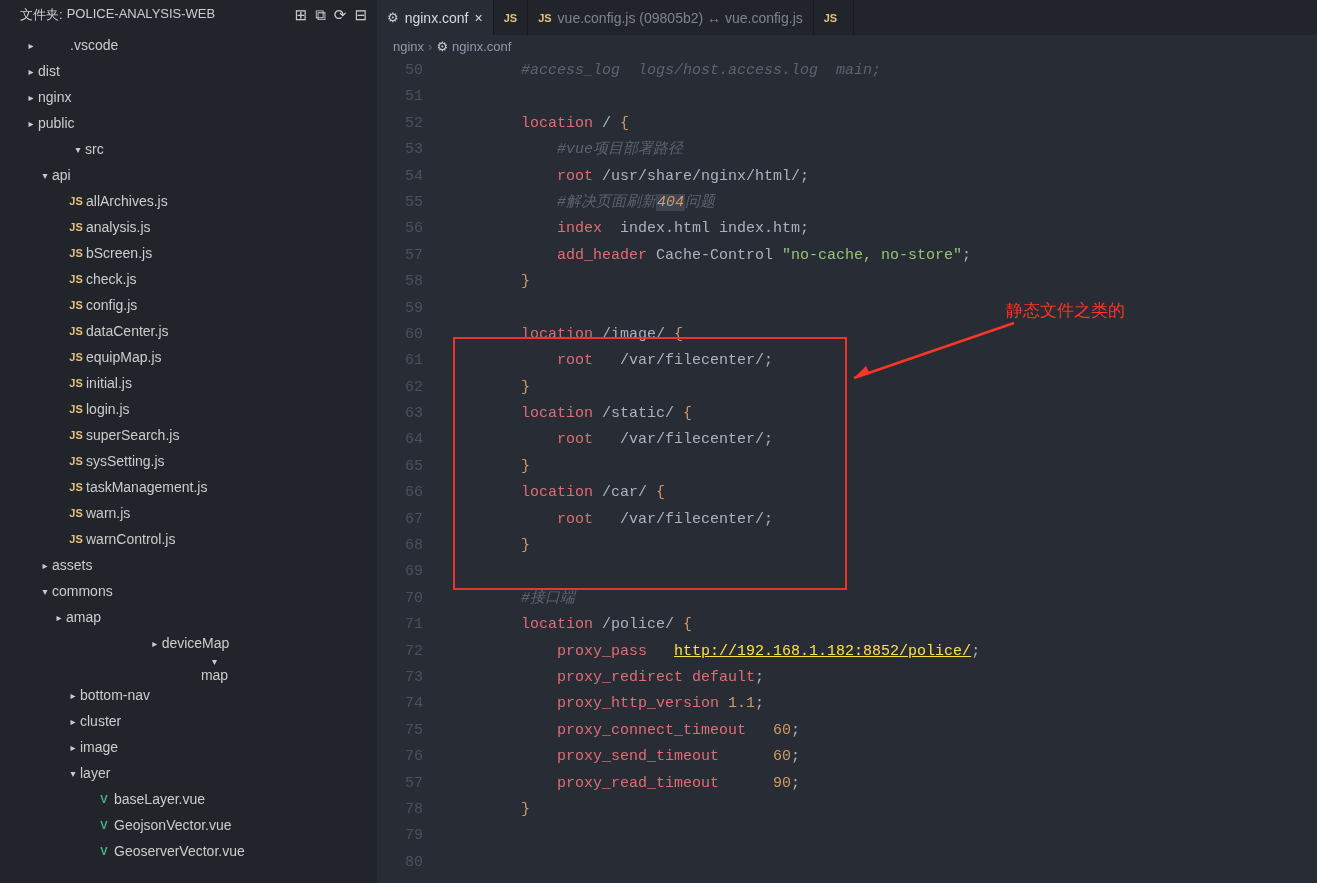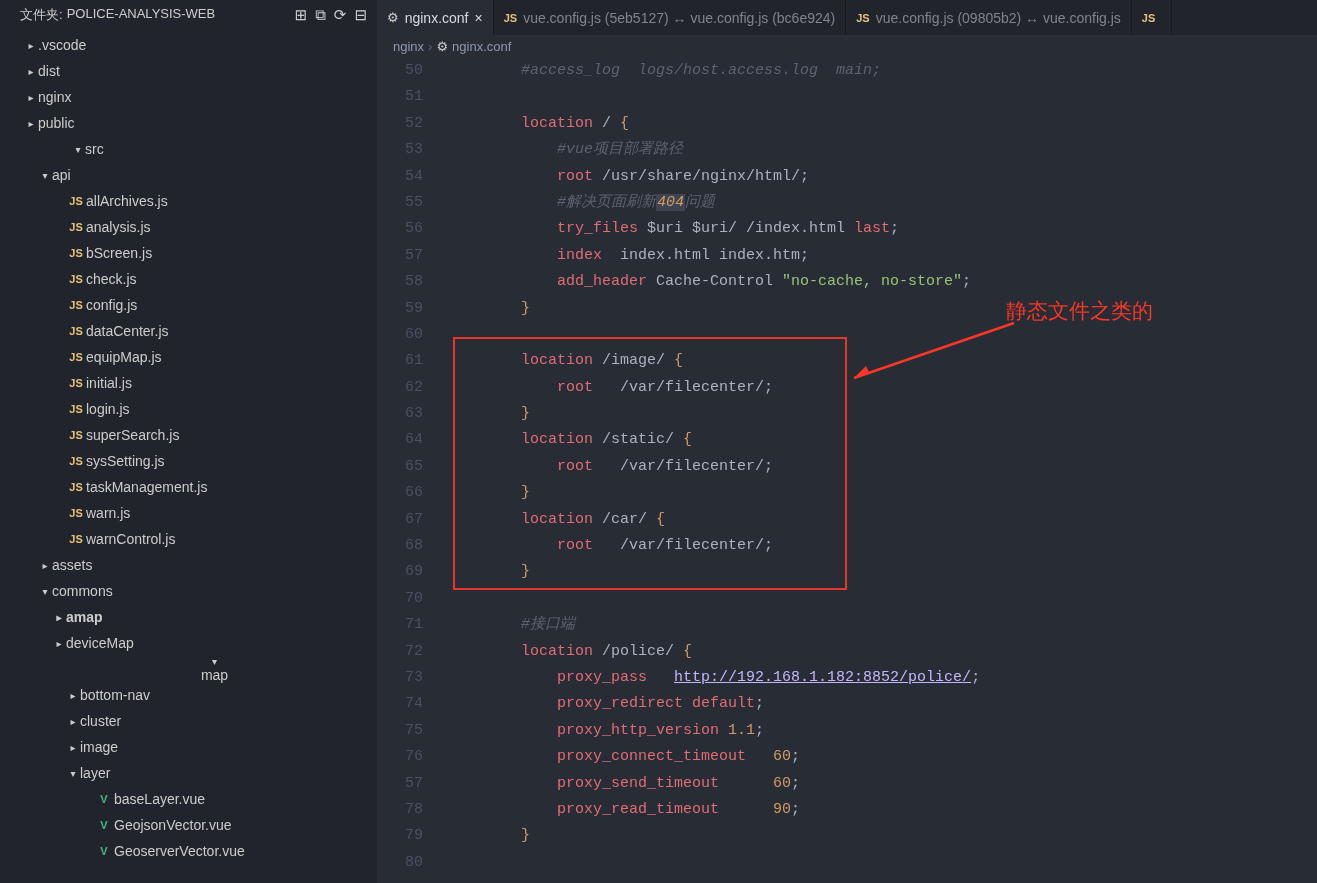--- a/index.html
+++ b/index.html
@@ -32,58 +32,58 @@
 .editor { flex:1; display:flex; position:relative; font-family: Consolas, "Courier New", monospace; font-size:15px; line-height:26.4px; }
 .gutter { width:72px; text-align:right; color:#495162; padding-right:26px; background:#282c34; user-select:none; }
 .gline { height:26.4px; }
 .code { flex:1; position:relative; background:#282c34; }
 .cline { height:26.4px; white-space:pre; padding-left:0; } 
 .tok-p { color:#abb2bf; } 
 .tok-b { color:#d19a66; } 
 .tok-s { color:#98c379; } 
 .tok-c { color:#5c6370; font-style:italic; } 
 .tok-d { color:#e06c75; } 
-.tok-u { text-decoration:underline; color:#c4b5fd; }
+.tok-u { text-decoration:underline; color:#fde047; }
 .tok-num { color:#d19a66; }
 .tok-hi { background:#3e4451; color:#d19a66; padding:0 1px; }
 .redbox { position:absolute; border:2px solid #e8362b; left:4px; top:279px; width:394px; height:253px; pointer-events:none; }
-.annot { position:absolute; color:#f93627; font-size:21px; left:557px; top:240px; font-family:"Microsoft YaHei",sans-serif; }
+.annot { position:absolute; color:#f93627; font-size:17px; left:557px; top:240px; font-family:"Microsoft YaHei",sans-serif; }
 .arrow { position:absolute; left:395px; top:260px; width:175px; height:65px; pointer-events:none; }
 </style>
 </head>
 <body>
 
 <div class="sidebar">
   <div class="sb-header">
     <div class="sb-header-title">
       <span>文件夹:</span>
       <span>POLICE-ANALYSIS-WEB</span>
     </div>
     <div class="sb-actions">
       <span>⊞</span>
       <span>⧉</span>
       <span>⟳</span>
       <span>⊟</span>
     </div>
   </div>
   <div class="tree" id="tree">
+      <div class="tree-item" style="padding-left: 24px; gap: 32px;">
+        <span class="chev right"></span>
+        <span class="tree-label">.vscode</span>
+      </div>
       <div class="tree-item" style="padding-left: 24px;">
         <span class="chev right"></span>
-        <span class="tree-label">.vscode</span>
+        <span class="tree-label">dist</span>
       </div>
       <div class="tree-item" style="padding-left: 24px;">
         <span class="chev right"></span>
-        <span class="tree-label">dist</span>
+        <span class="tree-label">nginx</span>
       </div>
       <div class="tree-item" style="padding-left: 24px;">
         <span class="chev right"></span>
-        <span class="tree-label">nginx</span>
-      </div>
-      <div class="tree-item" style="padding-left: 24px;">
-        <span class="chev right"></span>
         <span class="tree-label">public</span>
       </div>
       <div class="tree-item" style="padding-left: 24px; margin-left: 47px;">
         <span class="chev down"></span>
         <span class="tree-label">src</span>
       </div>
       <div class="tree-item" style="padding-left: 38px;">
         <span class="chev down"></span>
         <span class="tree-label">api</span>
       </div>
@@ -158,25 +158,25 @@
         <span class="tree-label">warnControl.js</span>
       </div>
       <div class="tree-item" style="padding-left: 38px; align-items: center;">
         <span class="chev right"></span>
         <span class="tree-label">assets</span>
       </div>
       <div class="tree-item" style="padding-left: 38px;">
         <span class="chev down"></span>
         <span class="tree-label">commons</span>
       </div>
-      <div class="tree-item" style="padding-left: 52px; font-weight: bold;">
+      <div class="tree-item" style="padding-left: 52px;">
         <span class="chev right"></span>
         <span class="tree-label">amap</span>
       </div>
-      <div class="tree-item" style="padding-left: 52px;">
+      <div class="tree-item" style=" justify-content: center;">
         <span class="chev right"></span>
         <span class="tree-label">deviceMap</span>
       </div>
       <div class="tree-item" style="padding-left: 52px; flex-direction: column;">
         <span class="chev down"></span>
         <span class="tree-label">map</span>
       </div>
       <div class="tree-item" style="padding-left: 66px;">
         <span class="chev right"></span>
         <span class="tree-label">bottom-nav</span>
@@ -213,21 +213,20 @@
 
 <div class="main">
   <div class="tabs" id="tabs">
       <div class="tab active">
         <span class="ticon gear">⚙</span>
         <span>nginx.conf</span>
         <span class="close">×</span>
       </div>
       <div class="tab">
         <span class="ticon js">JS</span>
-        <span>vue.config.js (5eb5127) ↔ vue.config.js (bc6e924)</span>
       </div>
       <div class="tab">
         <span class="ticon js">JS</span>
         <span>vue.config.js (09805b2) ↔ vue.config.js</span>
       </div>
       <div class="tab">
         <span class="ticon js">JS</span>
         <span></span>
       </div>
     </div>
@@ -277,21 +276,20 @@
       <svg class="arrow" viewBox="0 0 175 65">
         <line x1="170" y1="5" x2="10" y2="60" stroke="#f93627" stroke-width="2.5"></line>
         <polygon points="10,60 22,48 26,56" fill="#f93627"></polygon>
       </svg>
     <div class="cline">        <span class="tok-c">#access_log  logs/host.access.log  main;</span></div>
         <div class="cline"></div>
         <div class="cline">        <span class="tok-d">location</span> / <span class="tok-b">{</span></div>
         <div class="cline">            <span class="tok-c">#vue项目部署路径</span></div>
         <div class="cline">            <span class="tok-d">root</span> /usr/share/nginx/html/<span class="tok-p">;</span></div>
         <div class="cline">            <span class="tok-c">#解决页面刷新<span class="tok-hi">404</span>问题</span></div>
-        <div class="cline">            <span class="tok-d">try_files</span> $uri $uri/ /index.html <span class="tok-d">last</span><span class="tok-p">;</span></div>
         <div class="cline">            <span class="tok-d">index</span>  index.html index.htm<span class="tok-p">;</span></div>
         <div class="cline">            <span class="tok-d">add_header</span> Cache-Control <span class="tok-s">"no-cache, no-store"</span><span class="tok-p">;</span></div>
         <div class="cline">        <span class="tok-b">}</span></div>
         <div class="cline"></div>
         <div class="cline">        <span class="tok-d">location</span> /image/ <span class="tok-b">{</span></div>
         <div class="cline">            <span class="tok-d">root</span>   /var/filecenter/<span class="tok-p">;</span></div>
         <div class="cline">        <span class="tok-b">}</span></div>
         <div class="cline">        <span class="tok-d">location</span> /static/ <span class="tok-b">{</span></div>
         <div class="cline">            <span class="tok-d">root</span>   /var/filecenter/<span class="tok-p">;</span></div>
         <div class="cline">        <span class="tok-b">}</span></div>

